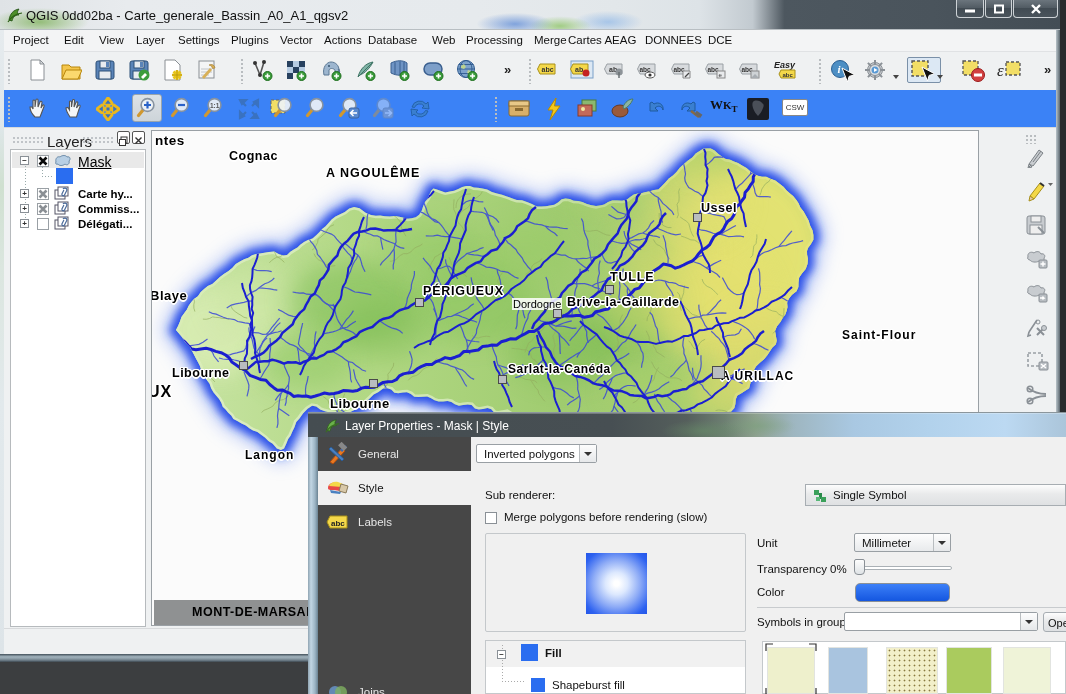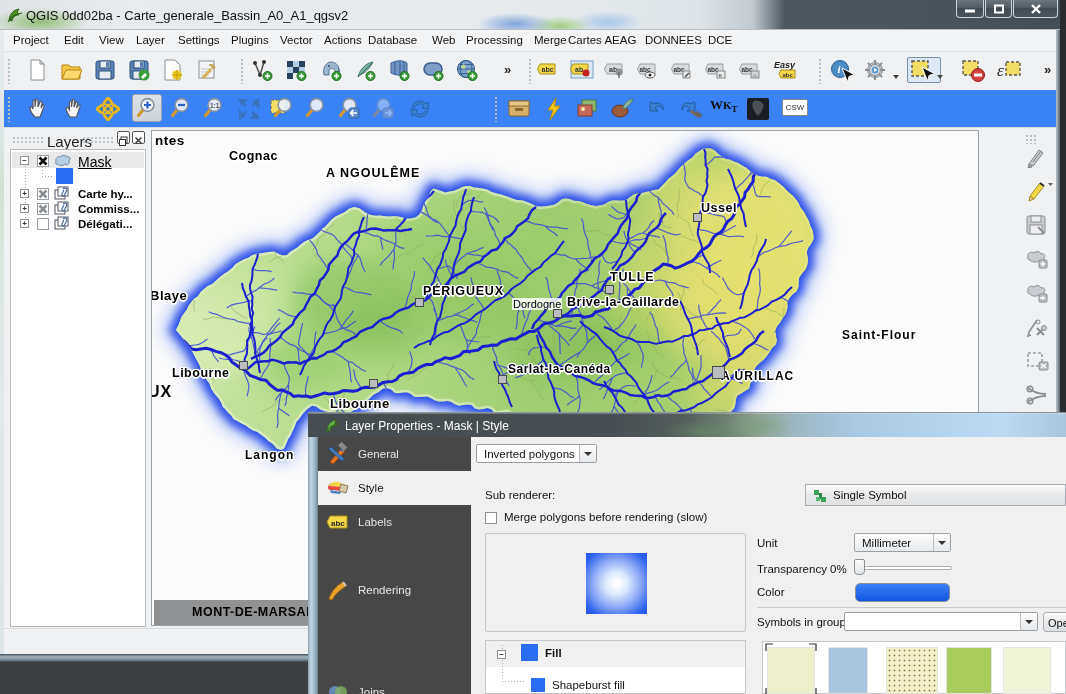--- a/index.html
+++ b/index.html
@@ -880,27 +880,20 @@
             </svg></div>
           <div class="stxt">Style</div>
         </div>
         <div class="srow" style="top:68px">
           <div class="abs" style="left:8px;top:5px;width:24px;height:24px"><svg width="24" height="24" viewBox="0 0 24 24">
               <path d="M4 6 h17 v12 h-17 l-3 -6 z" fill="#f4d84a" stroke="#a8901a"></path>
               <text x="5" y="15.5" font-size="8" font-weight="bold" fill="#222" font-family="Liberation Sans">abc</text>
             </svg></div>
           <div class="stxt">Labels</div>
         </div>
-        <div class="srow" style="top:136px">
-          <div class="abs" style="left:8px;top:5px;width:24px;height:24px"><svg width="24" height="24" viewBox="0 0 24 24">
-              <path d="M3 21 C5 14,10 8,17 4 L20 8 C14 12,9 16,6 22 Z" fill="#e8a030" stroke="#a86a10"></path>
-              <path d="M17 4 L20 8" stroke="#c8c8c8" stroke-width="2"></path>
-            </svg></div>
-          <div class="stxt">Rendering</div>
-        </div>
         <div class="srow" style="top:238px">
           <div class="abs" style="left:8px;top:5px;width:24px;height:24px"><svg width="24" height="24" viewBox="0 0 24 24">
               <circle cx="9" cy="12" r="6" fill="#6a9ad0" opacity="0.8"></circle>
               <circle cx="15" cy="12" r="6" fill="#80b060" opacity="0.8"></circle>
             </svg></div>
           <div class="stxt">Joins</div>
         </div>
       </div>
       <div id="dlgbody">
         <div class="combo" style="left:5px;top:7px;width:121px;height:19px">

